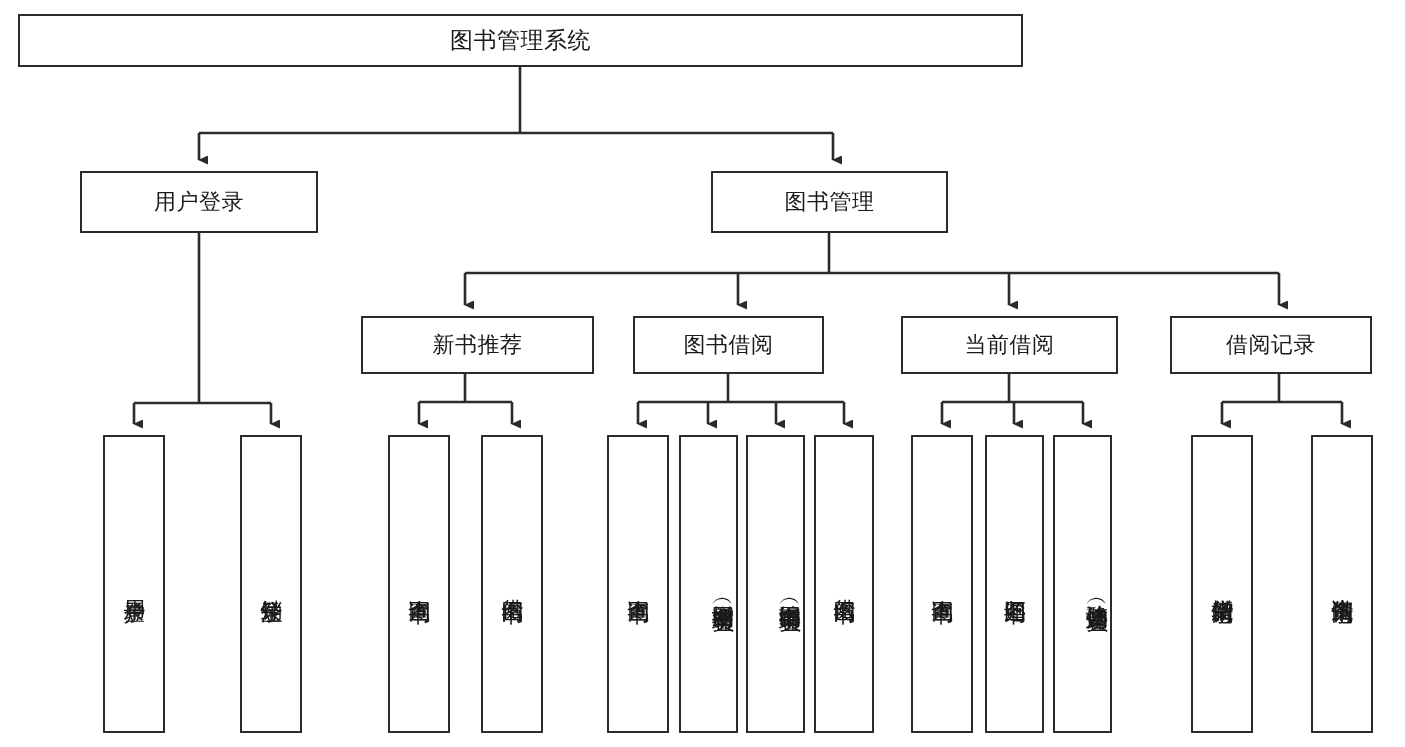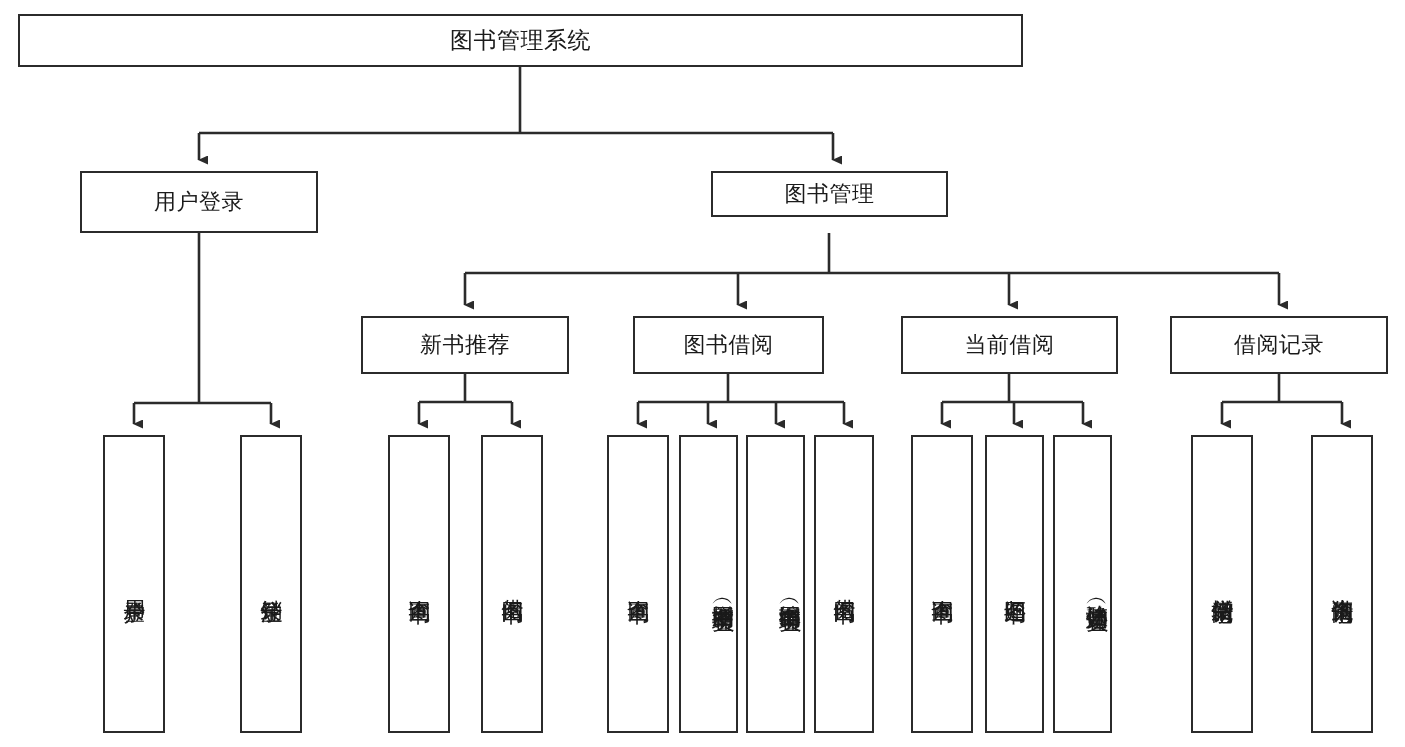--- a/index.html
+++ b/index.html
@@ -116,26 +116,26 @@
       <path d="M1279,374 L1279,402"></path>
       <path d="M1222,402 L1342,402"></path>
       <path d="M1222,402 L1222,424" marker-end="url(#arrow)"></path>
       <path d="M1342,402 L1342,424" marker-end="url(#arrow)"></path>
     </g>
   </svg>
 
   <div class="node node-h node-root" style="left:18px;top:14px;width:1005px;height:53px;">图书管理系统</div>
 
   <div class="node node-h" style="left:80px;top:171px;width:238px;height:62px;">用户登录</div>
-  <div class="node node-h" style="left:711px;top:171px;width:237px;height:46px;">图书管理</div>
+  <div class="node node-h" style="left:711px;top:171px;width:237px;height:62px;">图书管理</div>
 
-  <div class="node node-h" style="left:361px;top:316px;width:208px;height:58px;">新书推荐</div>
+  <div class="node node-h" style="left:361px;top:316px;width:233px;height:58px;">新书推荐</div>
   <div class="node node-h" style="left:901px;top:316px;width:217px;height:58px;">当前借阅</div>
   <div class="node node-h" style="left:633px;top:316px;width:191px;height:58px;">图书借阅</div>
-  <div class="node node-h" style="left:1170px;top:316px;width:218px;height:58px;">借阅记录</div>
+  <div class="node node-h" style="left:1170px;top:316px;width:202px;height:58px;">借阅记录</div>
 
   <div class="node node-v vcenter" style="left:103px;top:435px;width:62px;height:298px;">用户登录</div>
   <div class="node node-v vcenter" style="left:240px;top:435px;width:62px;height:298px;">注销登录</div>
 
   <div class="node node-v vcenter" style="left:388px;top:435px;width:62px;height:298px;">查询图书</div>
   <div class="node node-v vcenter" style="left:481px;top:435px;width:62px;height:298px;">借阅图书</div>
 
   <div class="node node-v vcenter" style="left:607px;top:435px;width:62px;height:298px;">查询图书</div>
   <div class="node node-v" style="left:679px;top:435px;width:59px;height:298px;">新增图书（管理员）</div>
   <div class="node node-v" style="left:746px;top:435px;width:59px;height:298px;">编辑图书（管理员）</div>

